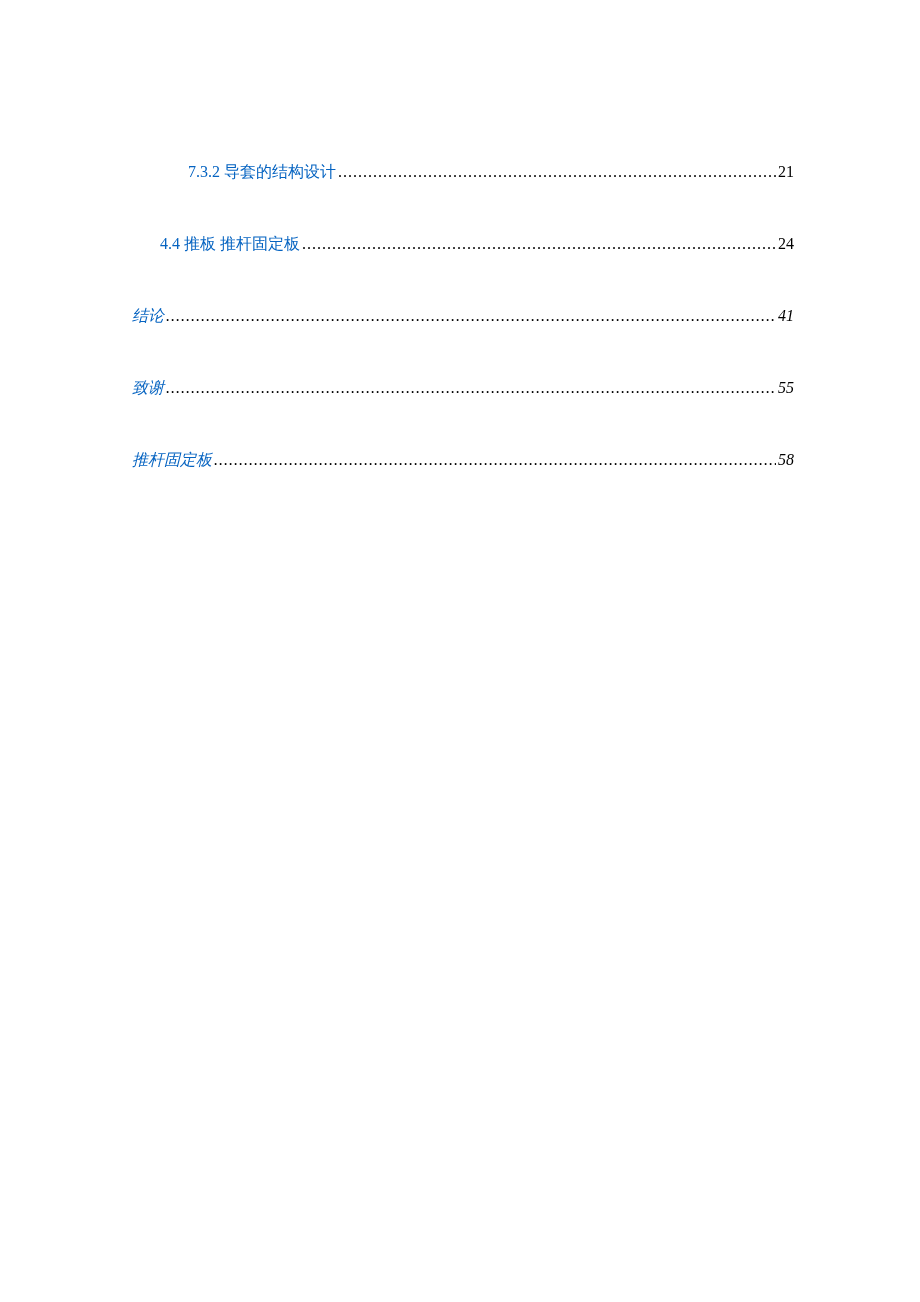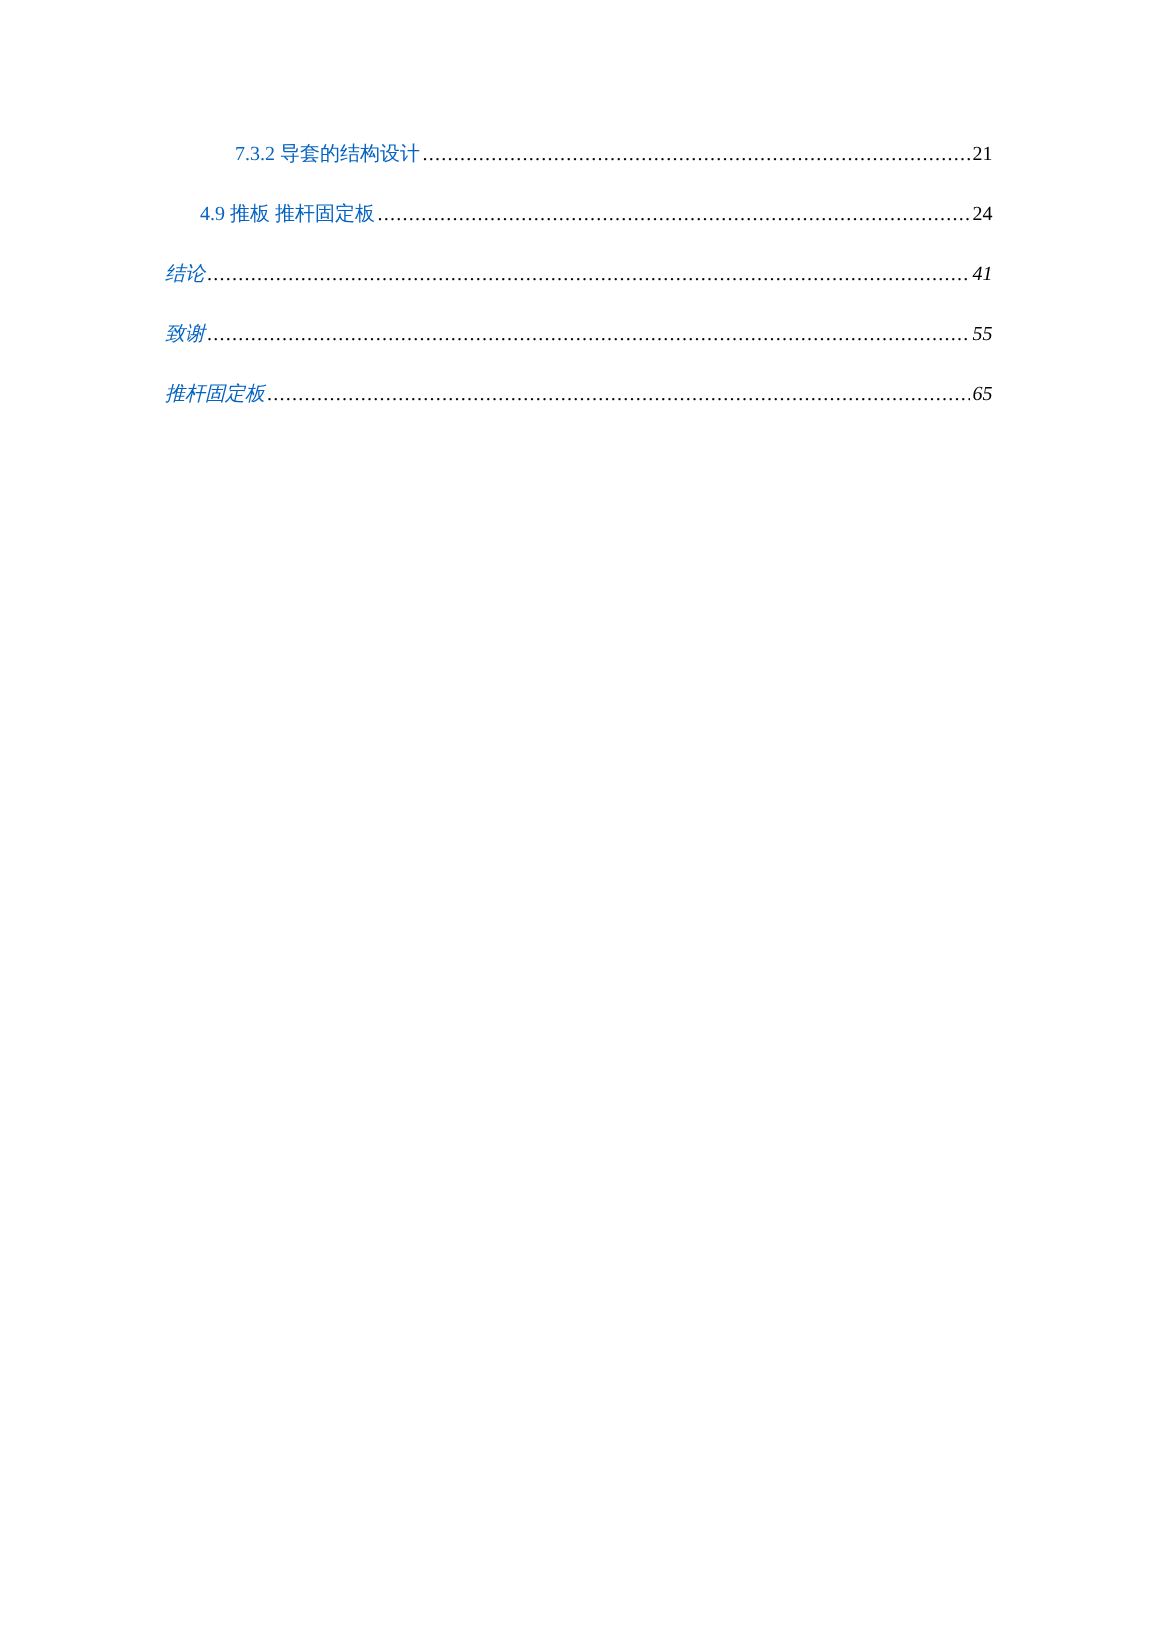--- a/index.html
+++ b/index.html
@@ -17,20 +17,21 @@
       padding: 112px 126px 0 132px;
     }
     .toc-list {
       list-style: none;
     }
     .toc-entry {
       display: flex;
       align-items: baseline;
       margin-bottom: 24px;
       line-height: 1.5;
+      margin-top: 48px;
     }
     .toc-entry.level-3 {
       padding-left: 56px;
     }
     .toc-entry.level-2 {
       padding-left: 28px;
     }
     .toc-entry.level-1 {
       padding-left: 0;
       font-style: italic;
@@ -55,32 +56,32 @@
 </head>
 <body>
 
 <ul class="toc-list">
   <li class="toc-entry level-3">
     <span class="toc-label link">7.3.2 导套的结构设计</span>
     <span class="toc-leader">....................................................................................................................................................................</span>
     <span class="toc-page">21</span>
   </li>
   <li class="toc-entry level-2">
-    <span class="toc-label link">4.9 推板 推杆固定板</span>
+    <span class="toc-label link">4.4 推板 推杆固定板</span>
     <span class="toc-leader">....................................................................................................................................................................</span>
     <span class="toc-page">24</span>
   </li>
   <li class="toc-entry level-1">
     <span class="toc-label link">结论</span>
     <span class="toc-leader">....................................................................................................................................................................</span>
     <span class="toc-page">41</span>
   </li>
   <li class="toc-entry level-1">
     <span class="toc-label link">致谢</span>
     <span class="toc-leader">....................................................................................................................................................................</span>
     <span class="toc-page">55</span>
   </li>
   <li class="toc-entry level-1">
     <span class="toc-label link">推杆固定板</span>
     <span class="toc-leader">....................................................................................................................................................................</span>
-    <span class="toc-page">65</span>
+    <span class="toc-page">58</span>
   </li>
 </ul>
 
 </body></html>

